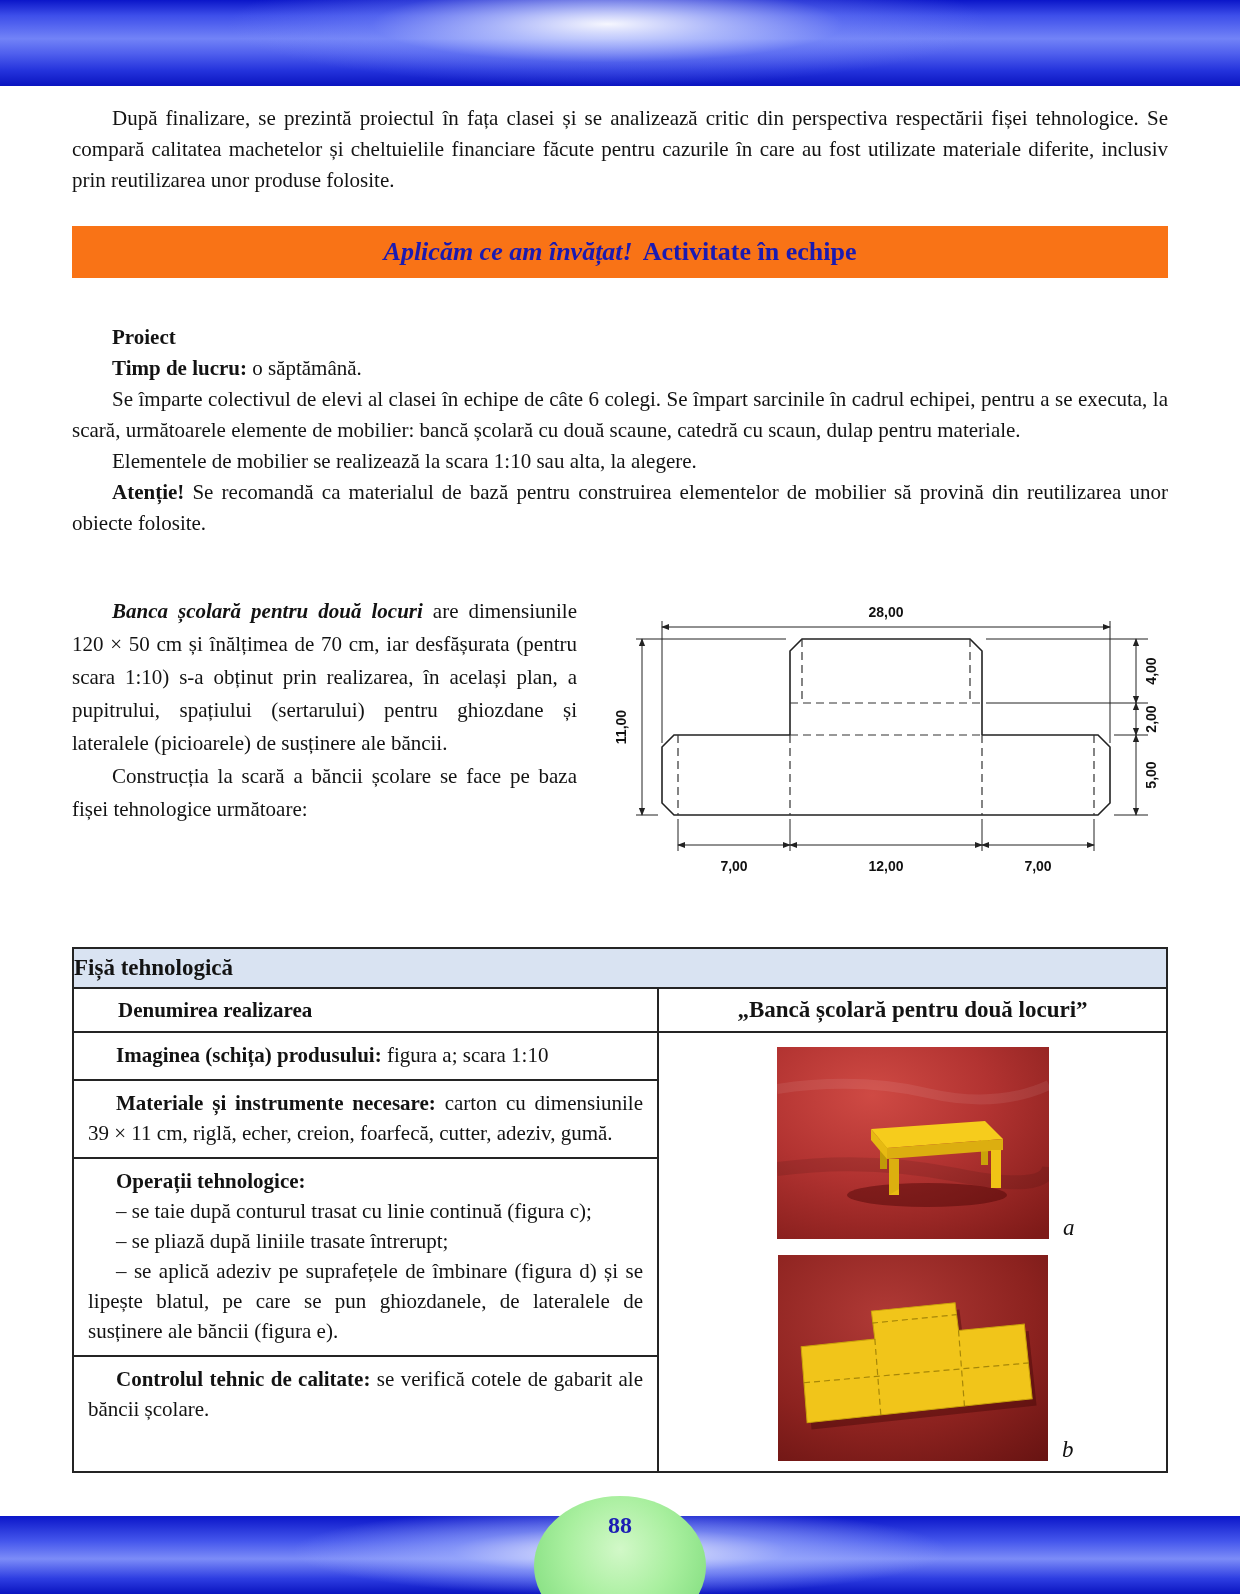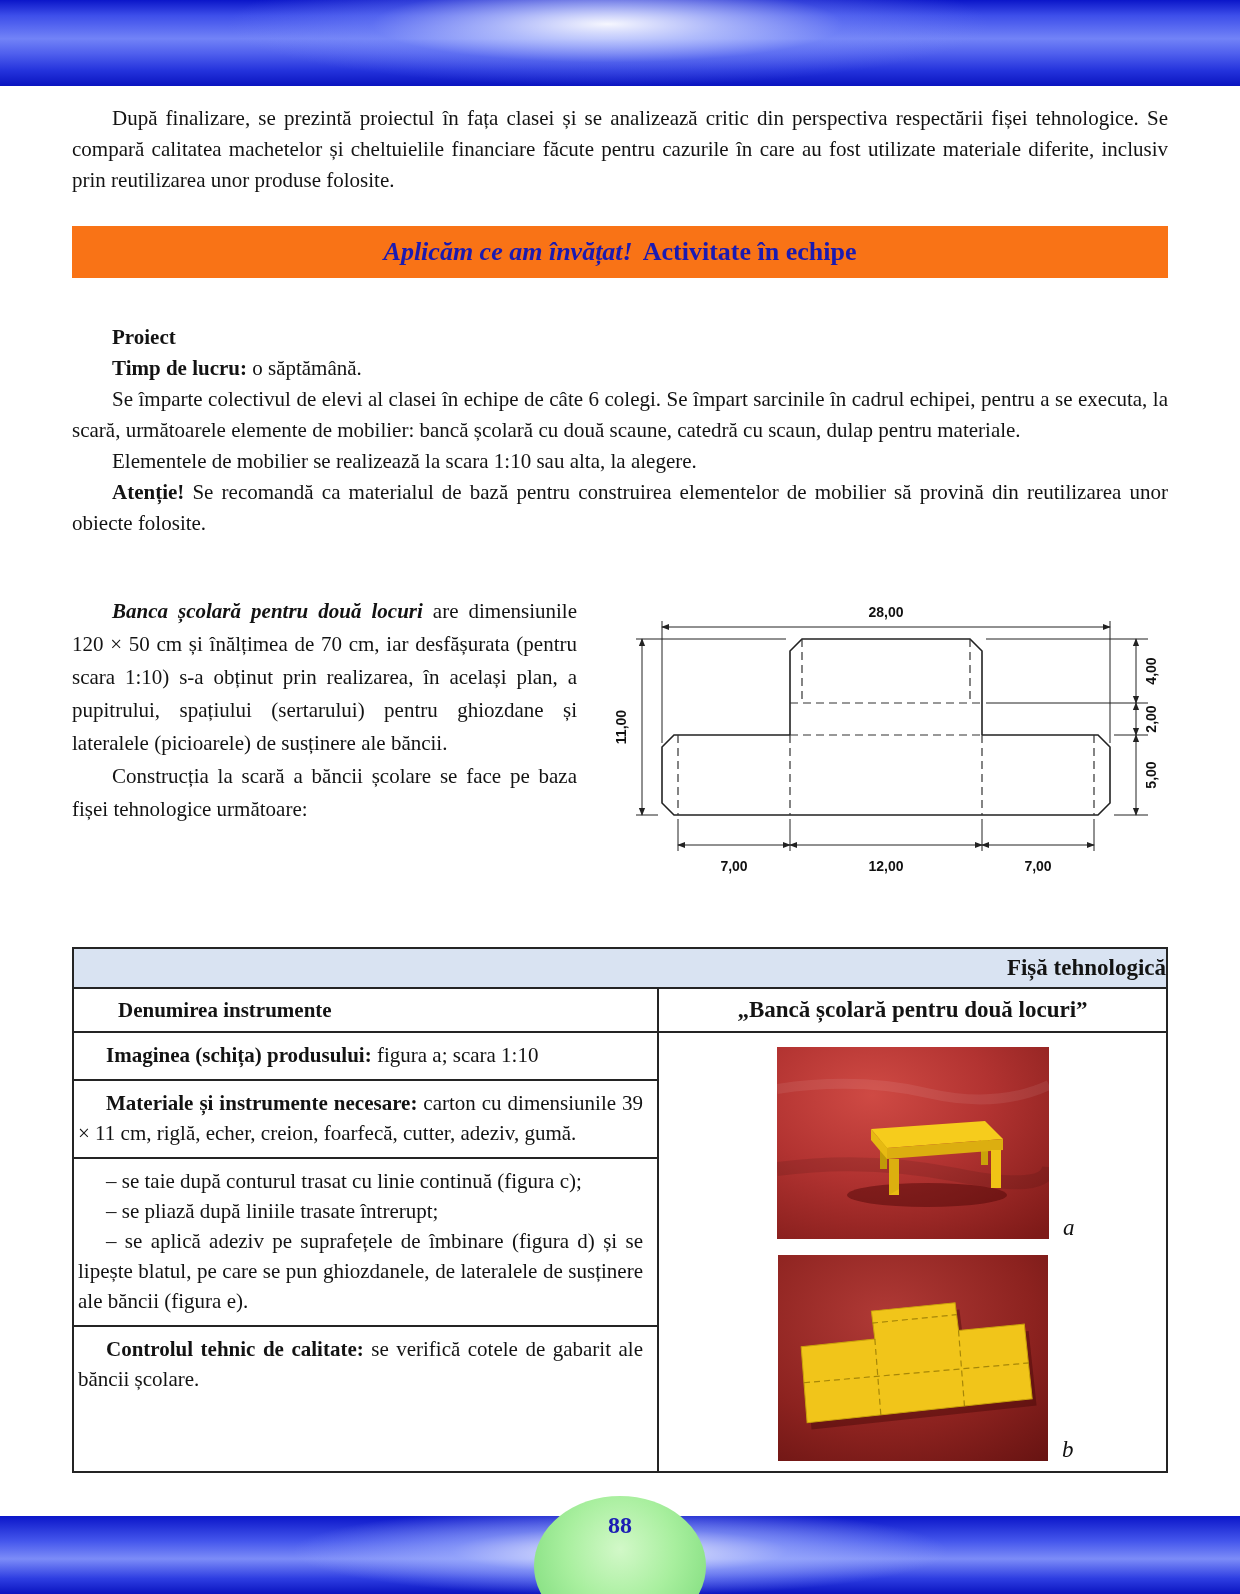--- a/index.html
+++ b/index.html
@@ -50,28 +50,28 @@
 
   .two-col { margin-top:56px; display:flex; }
   .left-text { width:505px; }
   .bench-par { line-height:33px; }
   .drawing-col { flex:1; display:flex; justify-content:flex-end; padding-top:4px; }
 
   
   .tech-table { margin-top:30px; border:2px solid #242424; font-size:21px; line-height:30px; }
   .tt-header {
     background:#d9e3f2; border-bottom:2px solid #242424;
-    text-align:right; font-weight:bold; font-size:23px; padding:4px 0;
+    text-align:left; font-weight:bold; font-size:23px; padding:4px 0;
   }
   .tt-row2 { display:flex; border-bottom:2px solid #242424; }
   .tt-name-label { width:585px; border-right:2px solid #242424; padding:6px 12px 6px 44px; font-weight:bold; }
   .tt-name-value { flex:1; text-align:center; font-weight:bold; font-size:23px; padding:6px 16px; }
   .tt-row3 { display:flex; }
   .tt-left { width:585px; border-right:2px solid #242424; }
-  .tt-cell { padding:7px 14px 9px 4px; border-bottom:2px solid #242424; text-align:justify; }
+  .tt-cell { padding:7px 14px 9px 14px; border-bottom:2px solid #242424; text-align:justify; }
   .tt-cell:last-child { border-bottom:none; }
   .tt-cell p { text-indent:28px; }
   .tt-right { flex:1; padding:14px 8px 10px 8px; display:flex; flex-direction:column; align-items:center; gap:16px; }
   .photo-row { position:relative; }
   .photo-row svg { display:block; }
   .photo-label { position:absolute; right:-26px; bottom:-4px; font-style:italic; font-size:23px; color:#111; }
 </style>
 </head>
 <body>
 
@@ -160,35 +160,36 @@
         </svg>
       </div>
     </div>
 
     <div class="tech-table">
       <div class="tt-header">
         <span>Fișă tehnologică</span>
       </div>
       <div class="tt-row2">
         <div class="tt-name-label">
-          <span>Denumirea instrumente</span>
+          <span>Denumirea realizarea</span>
         </div>
         <div class="tt-name-value">
           <span>„Bancă școlară pentru două locuri”</span>
         </div>
       </div>
       <div class="tt-row3">
         <div class="tt-left">
           <div class="tt-cell">
             <p><b>Imaginea (schița) produsului:</b><span> figura a; scara 1:10</span></p>
           </div>
           <div class="tt-cell">
             <p><b>Materiale și instrumente necesare:</b><span> carton cu dimensiunile 39 × 11 cm, riglă, echer, creion, foarfecă, cutter, adeziv, gumă.</span></p>
           </div>
           <div class="tt-cell">
+            <p><b>Operații tehnologice:</b></p>
             <p>– se taie după conturul trasat cu linie continuă (figura c);</p>
             <p>– se pliază după liniile trasate întrerupt;</p>
             <p>– se aplică adeziv pe suprafețele de îmbinare (figura d) și se lipește blatul, pe care se pun ghiozdanele, de lateralele de susținere ale băncii (figura e).</p>
           </div>
           <div class="tt-cell">
             <p><b>Controlul tehnic de calitate:</b><span> se verifică cotele de gabarit ale băncii școlare.</span></p>
           </div>
         </div>
         <div class="tt-right">
           <div class="photo-row">

